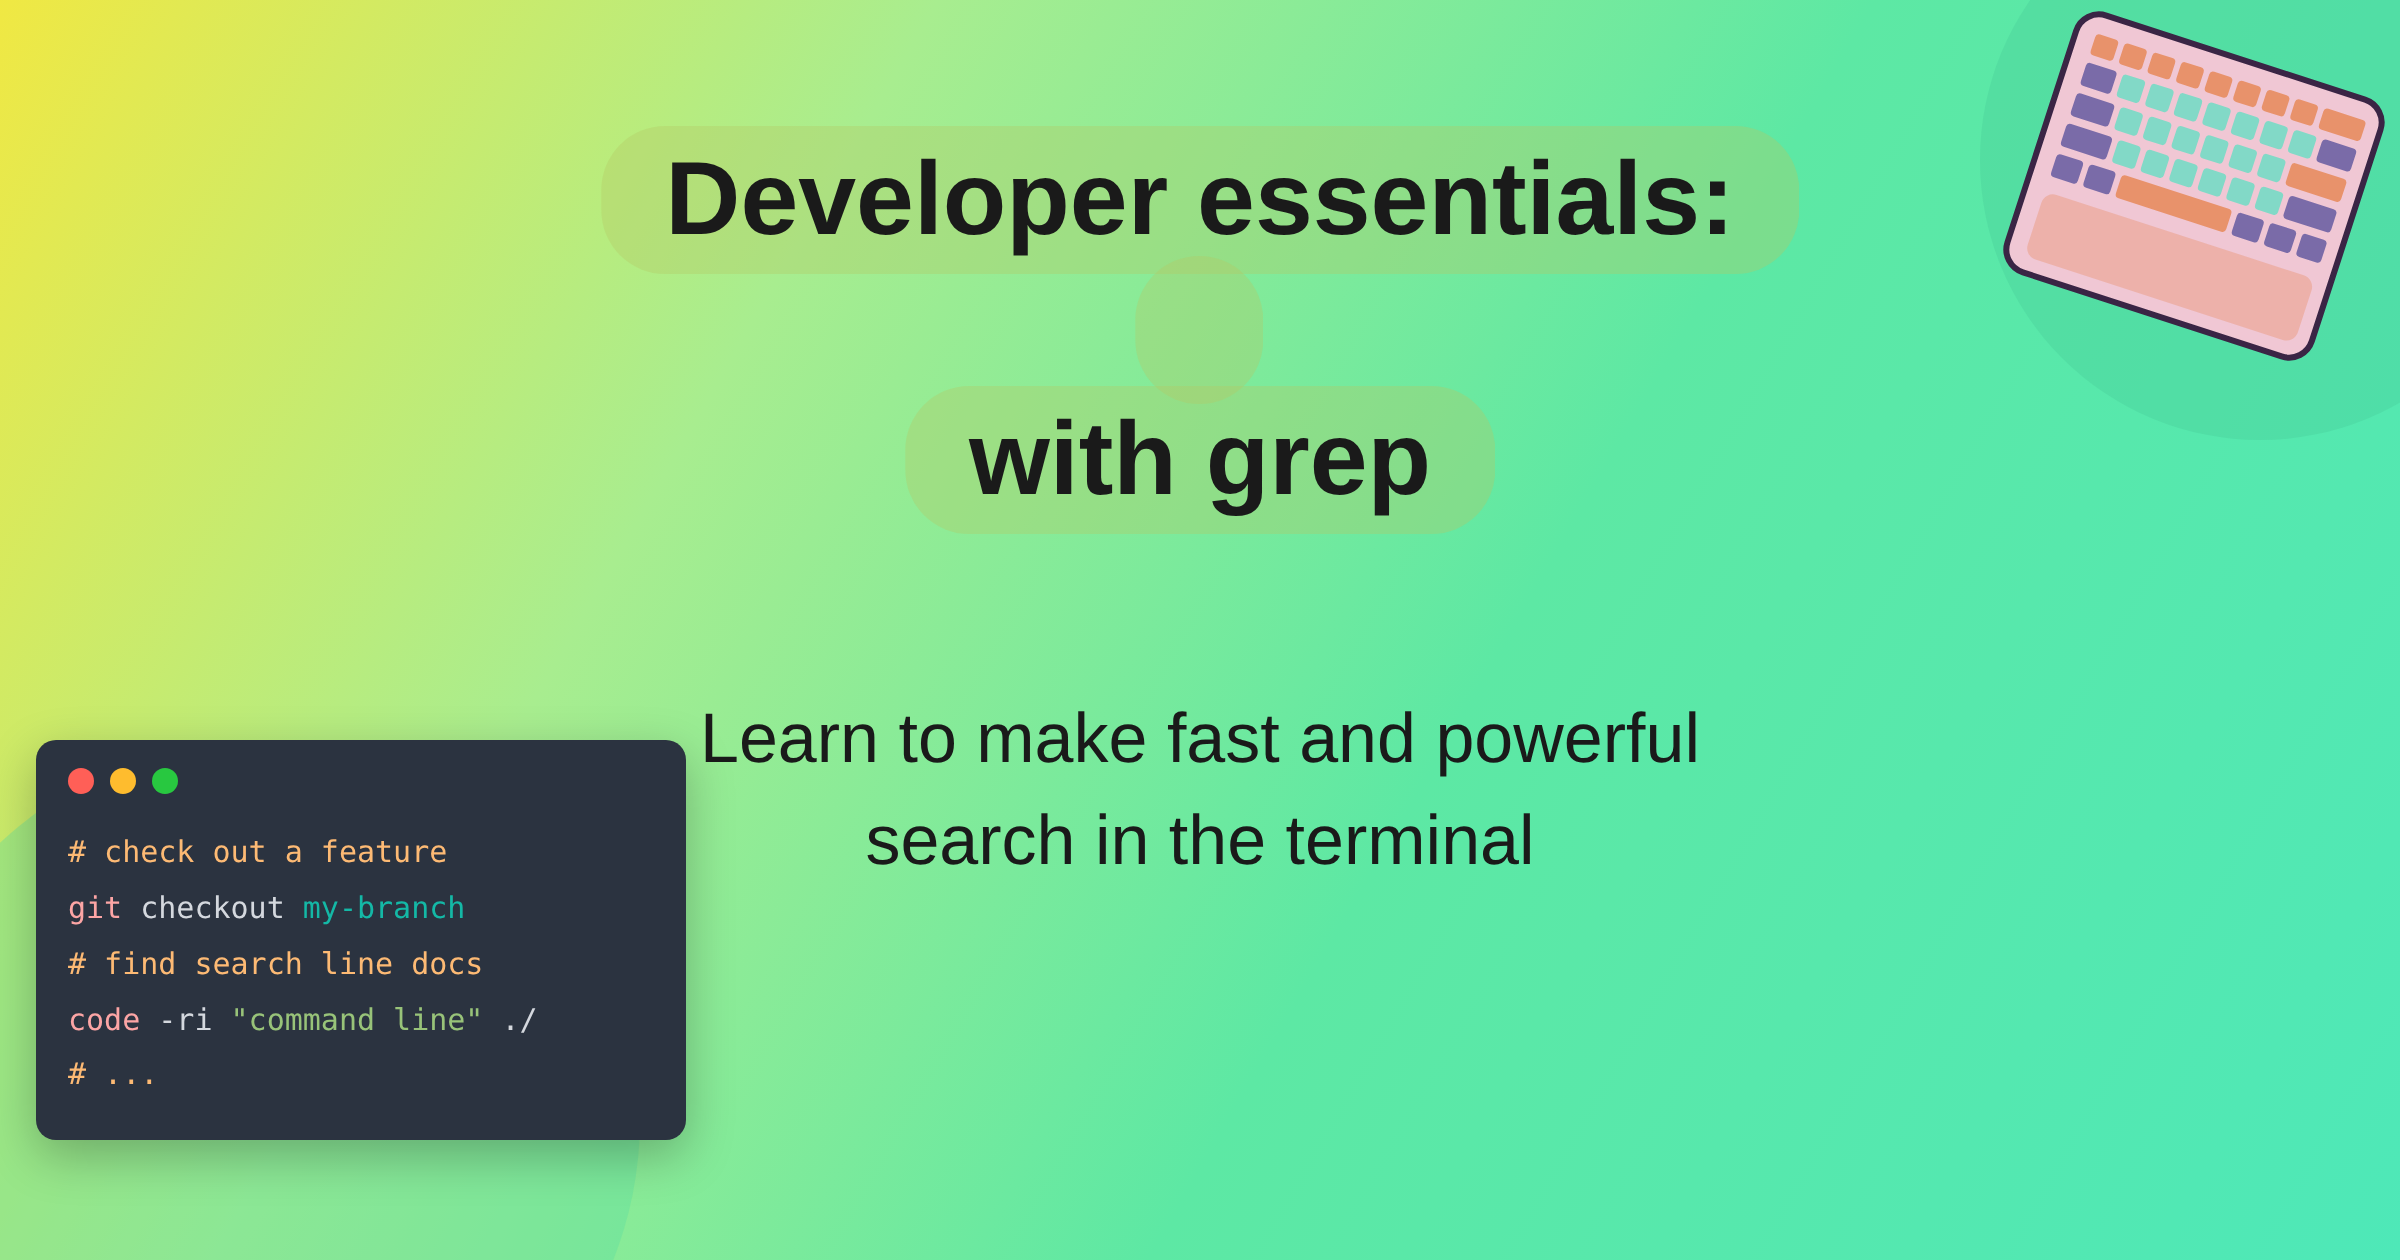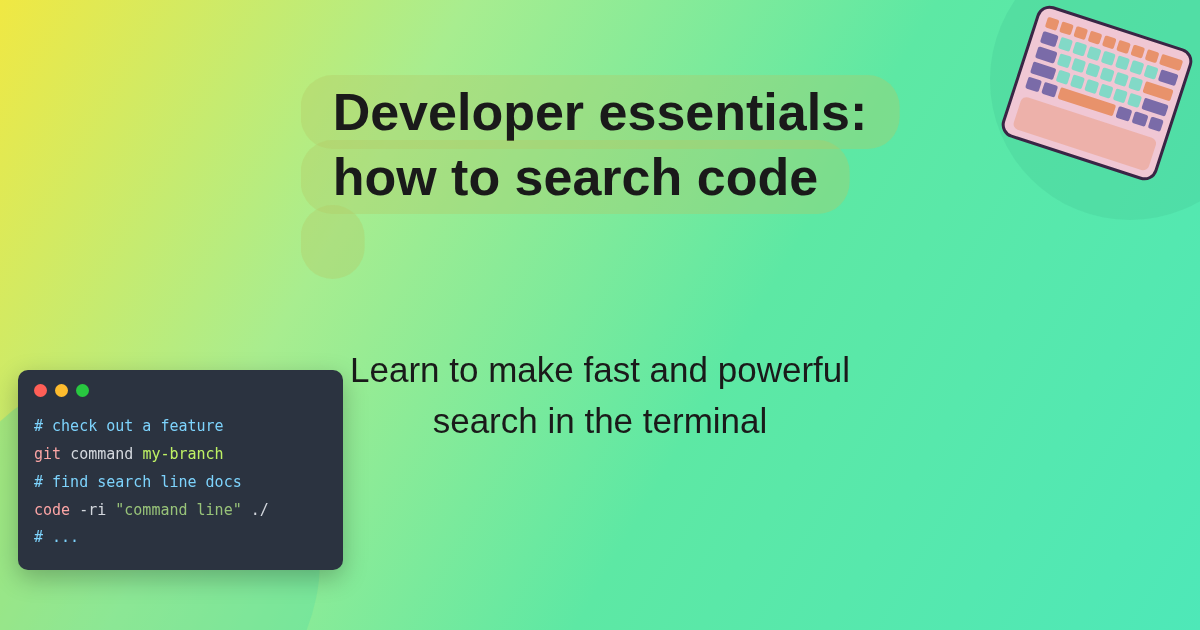--- a/index.html
+++ b/index.html
@@ -32,24 +32,24 @@
       width: 280px;
       height: 280px;
       border-radius: 50%;
       background: rgba(70, 200, 150, 0.3);
       right: -70px;
       top: -60px;
     }
     
     .title-container {
       position: absolute;
-      top: 80px;
+      top: 68px;
       left: 50%;
       transform: translateX(-50%);
-      text-align: left;
+      text-align: center;
     }
     
     .title {
       font-size: 52px;
       font-weight: 800;
       color: #1a1a1a;
       line-height: 1.25;
       display: inline;
       background: rgba(180, 200, 100, 0.35);
       padding: 8px 32px;
@@ -98,24 +98,24 @@
     .dot-yellow { background: #febc2e; }
     .dot-green { background: #28c840; }
     
     .terminal-line {
       font-family: 'Menlo', 'Consolas', monospace;
       font-size: 15px;
       line-height: 1.85;
       white-space: nowrap;
     }
     
-    .comment { color: #7dd3fc; }
+    .comment { color: #fdba74; }
     .cmd-yellow { color: #fca5a5; }
     .cmd-white { color: #d4d8de; }
-    .cmd-teal { color: #bef264; }
+    .cmd-teal { color: #14b8a6; }
     .cmd-green { color: #98c379; }
     
     .keyboard {
       position: absolute;
       right: 18px;
       top: 18px;
       width: 170px;
       height: 150px;
       transform: rotate(18deg);
     }
@@ -127,36 +127,37 @@
   </style>
 </head>
 <body>
 
 <div class="circle-bottom-left"></div>
 <div class="circle-top-right"></div>
 
 <div class="title-container">
   <h1 class="title">
     <span>Developer essentials:</span><br>
-    <span>how to search code</span><br>
+    <br>
+    <span>with grep</span>
   </h1>
 </div>
 
 <div class="subtitle">Learn to make fast and powerful search in the terminal</div>
 
 <div class="terminal">
   <div class="terminal-dots">
     <div class="dot dot-red"></div>
     <div class="dot dot-yellow"></div>
     <div class="dot dot-green"></div>
   </div>
   <div class="terminal-line comment"># check out a feature</div>
   <div class="terminal-line">
     <span class="cmd-yellow">git</span> 
-    <span class="cmd-white">command</span> 
+    <span class="cmd-white">checkout</span> 
     <span class="cmd-teal">my-branch</span>
   </div>
   <div class="terminal-line comment"># find search line docs</div>
   <div class="terminal-line">
     <span class="cmd-yellow">code</span> 
     <span class="cmd-white">-ri</span> 
     <span class="cmd-green">"command line"</span> 
     <span class="cmd-white">./</span>
   </div>
   <div class="terminal-line comment"># ...</div>

